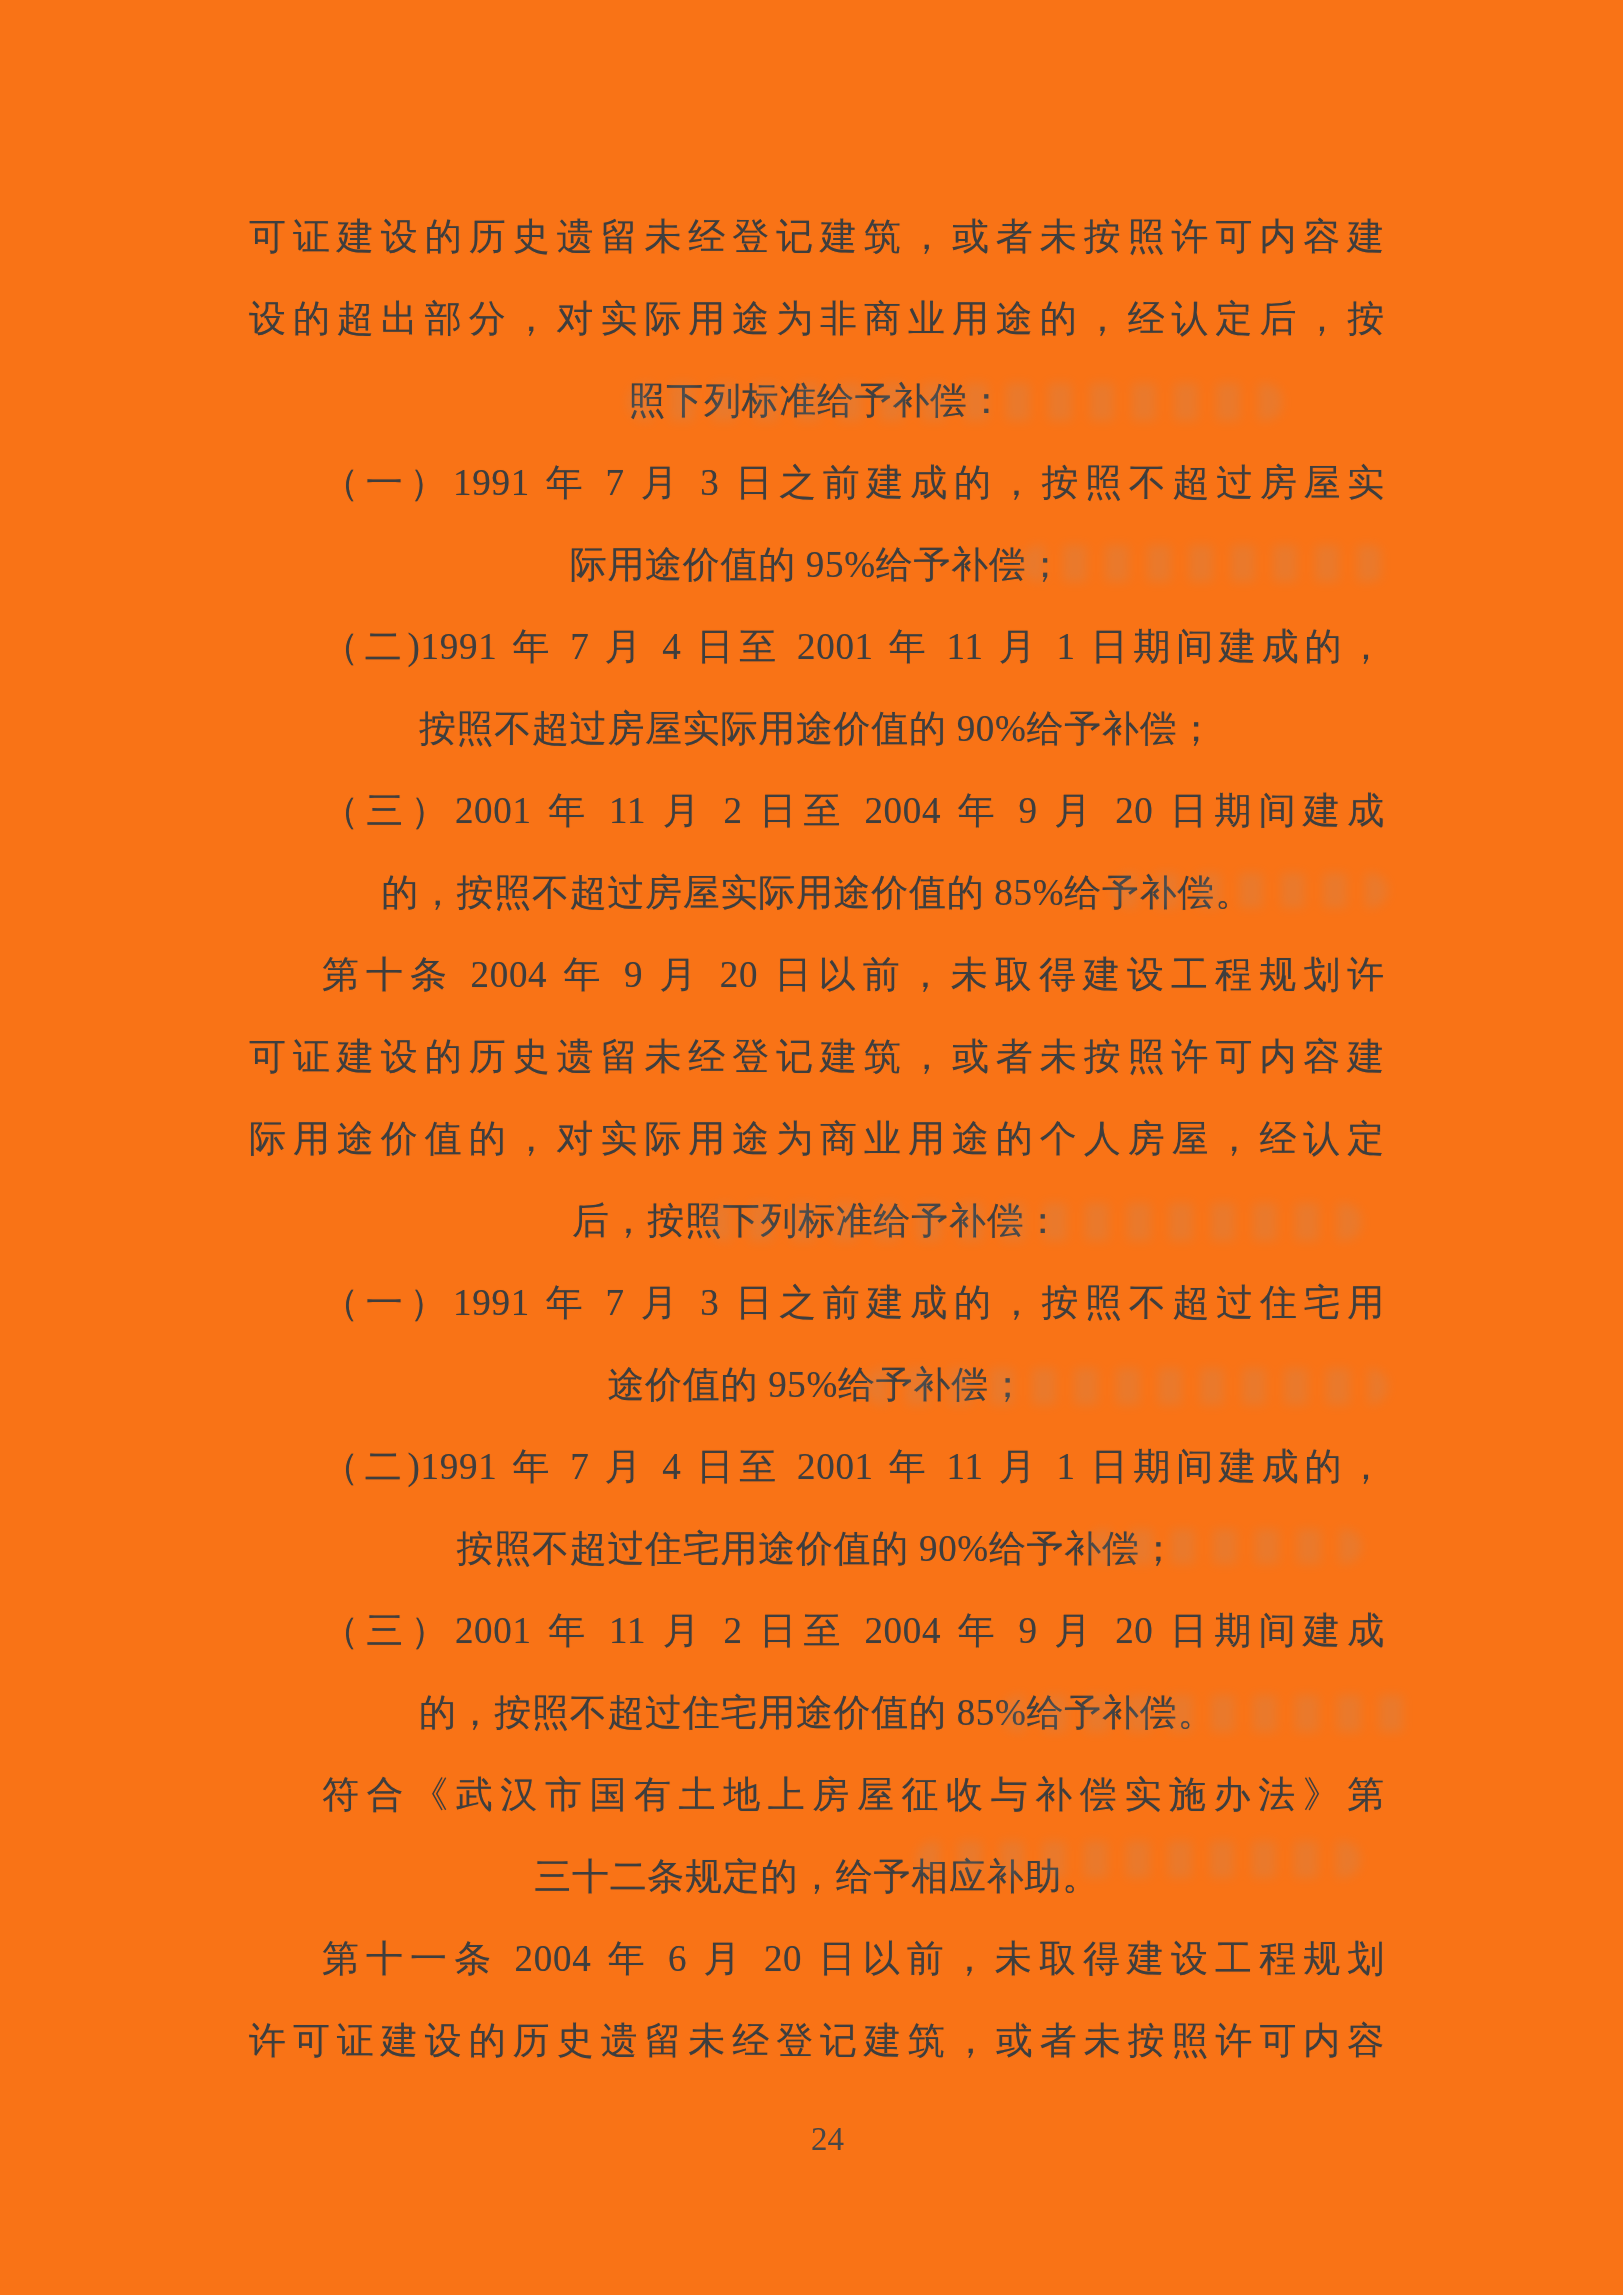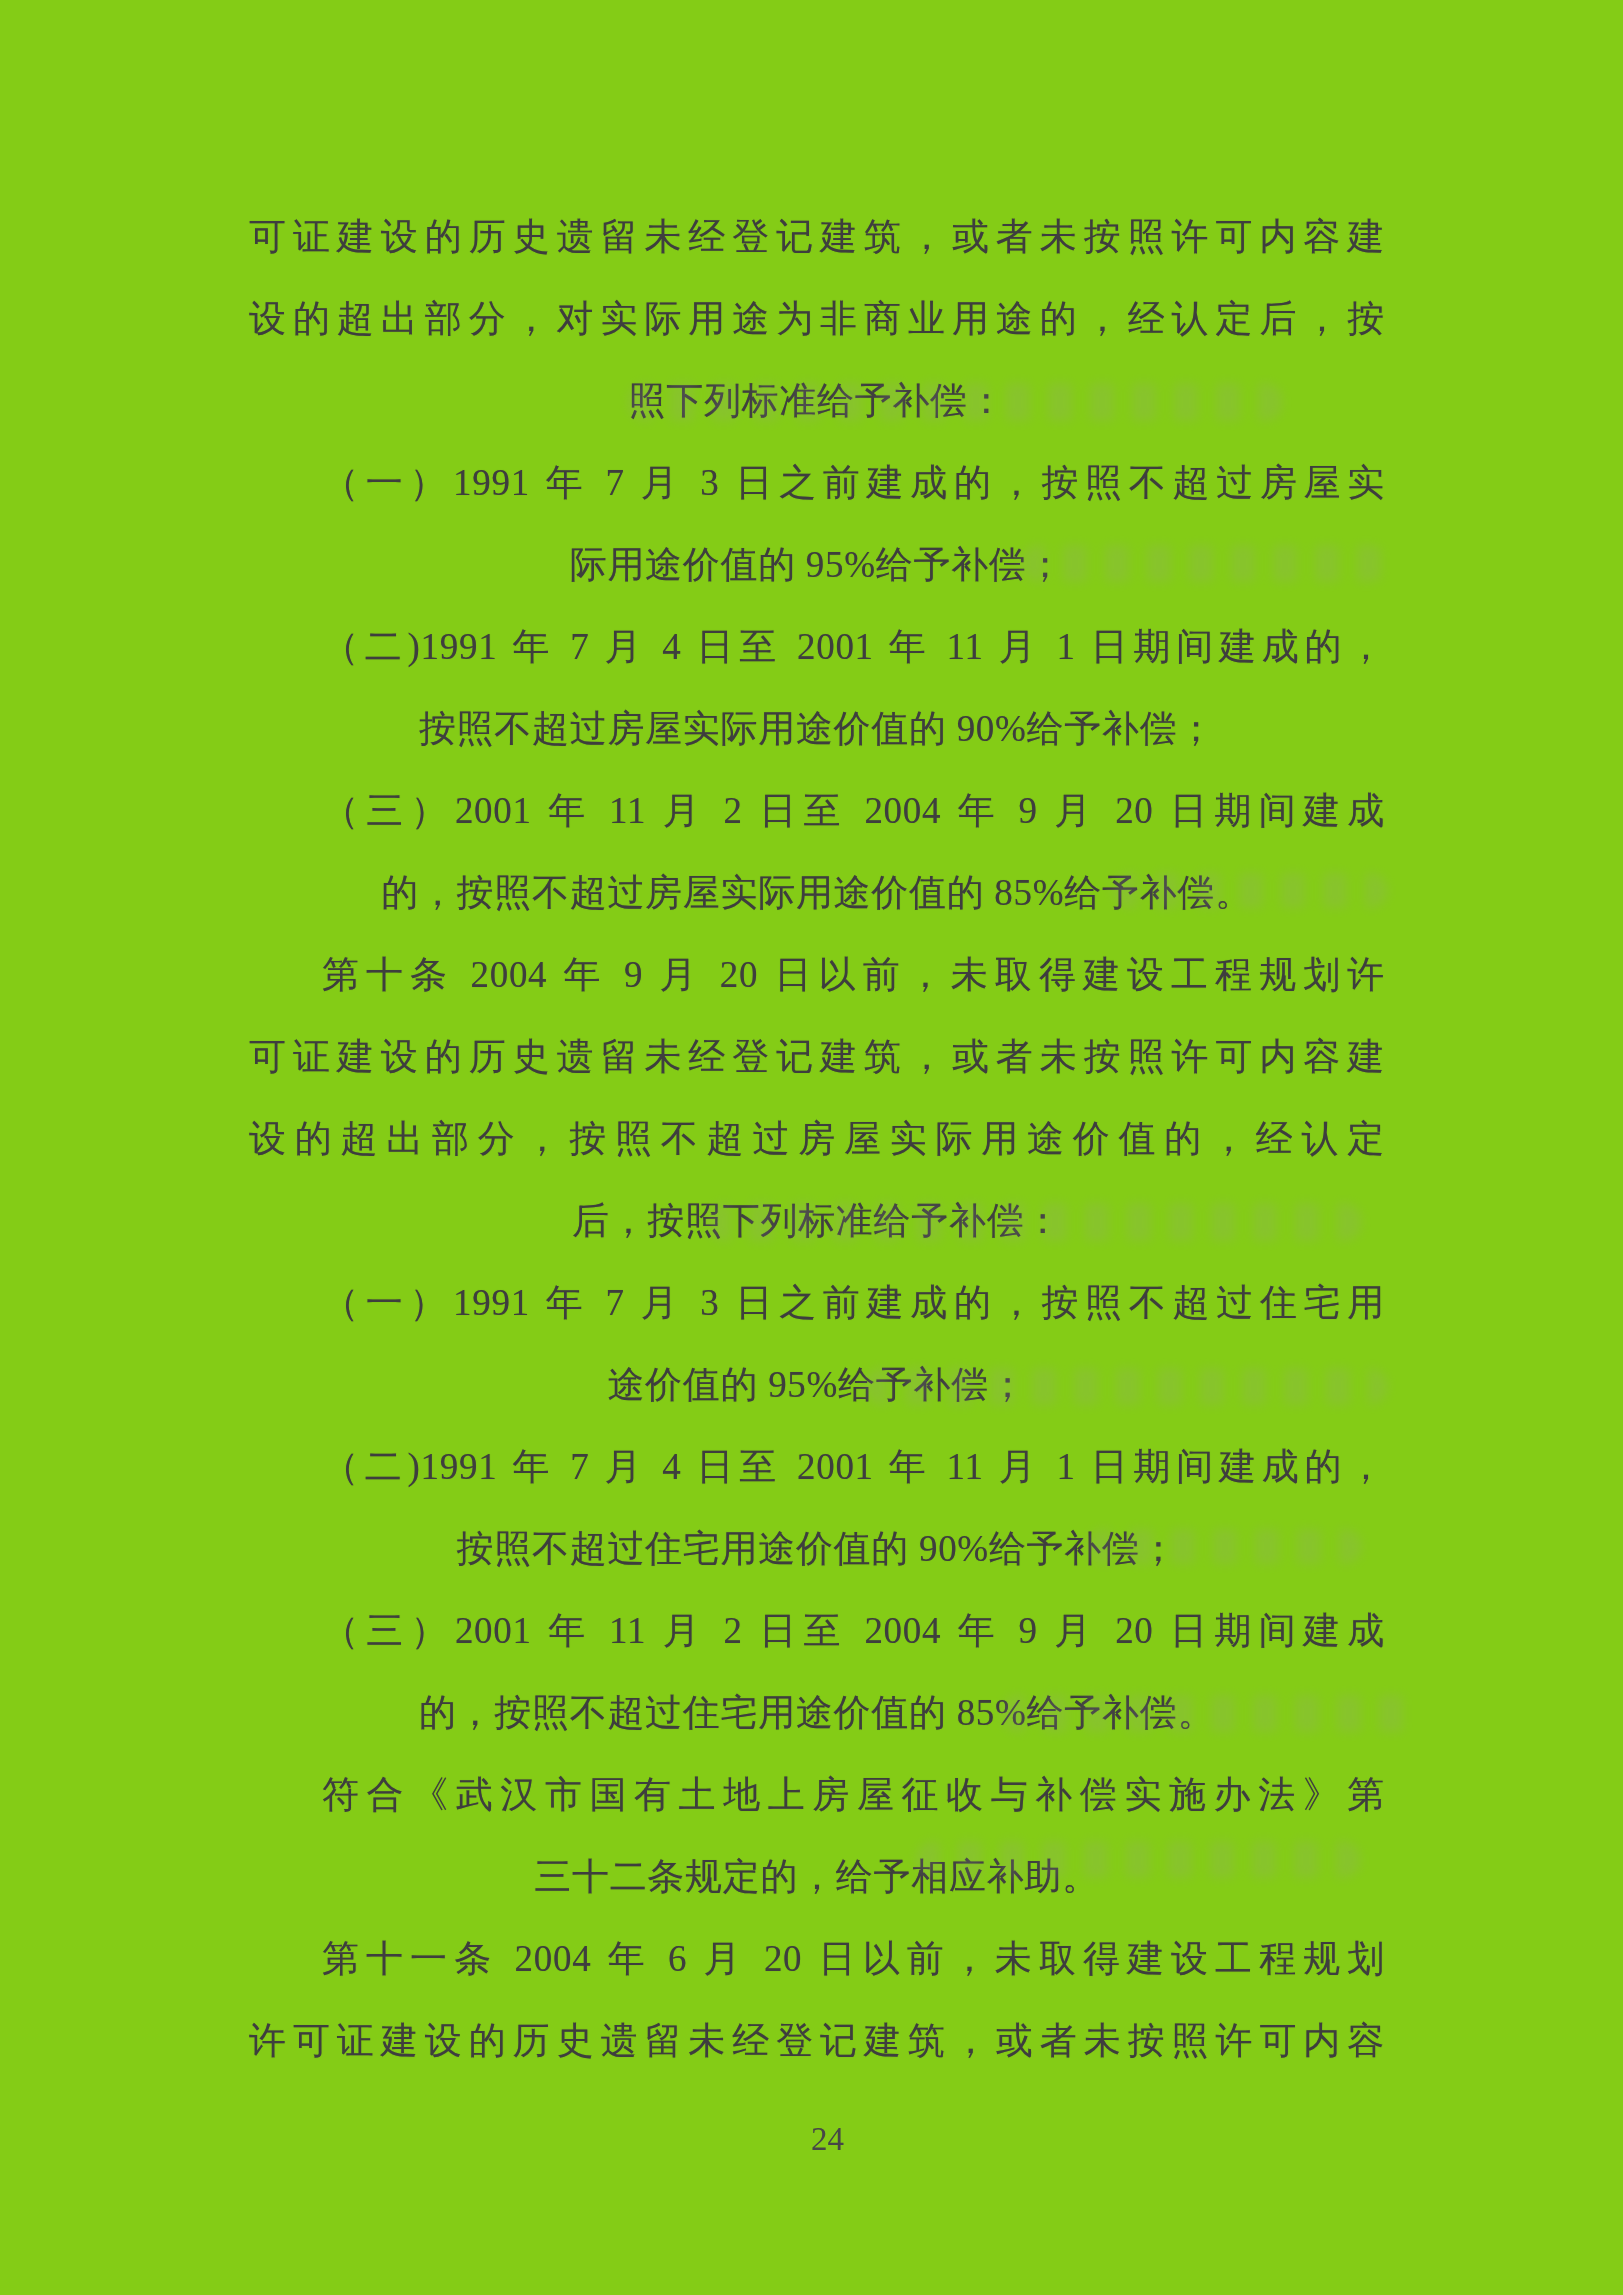--- a/index.html
+++ b/index.html
@@ -4,21 +4,21 @@
 <style>
   html, body { margin: 0; padding: 0; }
   body {
     width: 1623px; height: 2295px;
     background: #f4f4f1;
     font-family: "Liberation Serif", "DejaVu Serif", serif;
   }
   .page {
     position: relative;
     width: 1623px; height: 2295px;
-    background: #84cc16;
+    background: #f97316;
     overflow: hidden;
     color: #3e3e3e;
   }
   .body-block {
     position: absolute;
     left: 249px; top: 196px;
     width: 1136px;
   }
   .line {
     font-size: 37px;
@@ -72,21 +72,21 @@
     <div class="line full">设的超出部分，对实际用途为非商业用途的，经认定后，按</div>
     <div class="line">照下列标准给予补偿：</div>
     <div class="line indent full">（一）1991 年 7 月 3 日之前建成的，按照不超过房屋实</div>
     <div class="line">际用途价值的 95%给予补偿；</div>
     <div class="line indent full">（二)1991 年 7 月 4 日至 2001 年 11 月 1 日期间建成的，</div>
     <div class="line">按照不超过房屋实际用途价值的 90%给予补偿；</div>
     <div class="line indent full">（三）2001 年 11 月 2 日至 2004 年 9 月 20 日期间建成</div>
     <div class="line">的，按照不超过房屋实际用途价值的 85%给予补偿。</div>
     <div class="line indent full">第十条 2004 年 9 月 20 日以前，未取得建设工程规划许</div>
     <div class="line full">可证建设的历史遗留未经登记建筑，或者未按照许可内容建</div>
-    <div class="line full">设的超出部分，按照不超过房屋实际用途价值的，经认定</div>
+    <div class="line full">际用途价值的，对实际用途为商业用途的个人房屋，经认定</div>
     <div class="line">后，按照下列标准给予补偿：</div>
     <div class="line indent full">（一）1991 年 7 月 3 日之前建成的，按照不超过住宅用</div>
     <div class="line">途价值的 95%给予补偿；</div>
     <div class="line indent full">（二)1991 年 7 月 4 日至 2001 年 11 月 1 日期间建成的，</div>
     <div class="line">按照不超过住宅用途价值的 90%给予补偿；</div>
     <div class="line indent full">（三）2001 年 11 月 2 日至 2004 年 9 月 20 日期间建成</div>
     <div class="line">的，按照不超过住宅用途价值的 85%给予补偿。</div>
     <div class="line indent full">符合《武汉市国有土地上房屋征收与补偿实施办法》第</div>
     <div class="line">三十二条规定的，给予相应补助。</div>
     <div class="line indent full">第十一条 2004 年 6 月 20 日以前，未取得建设工程规划</div>

